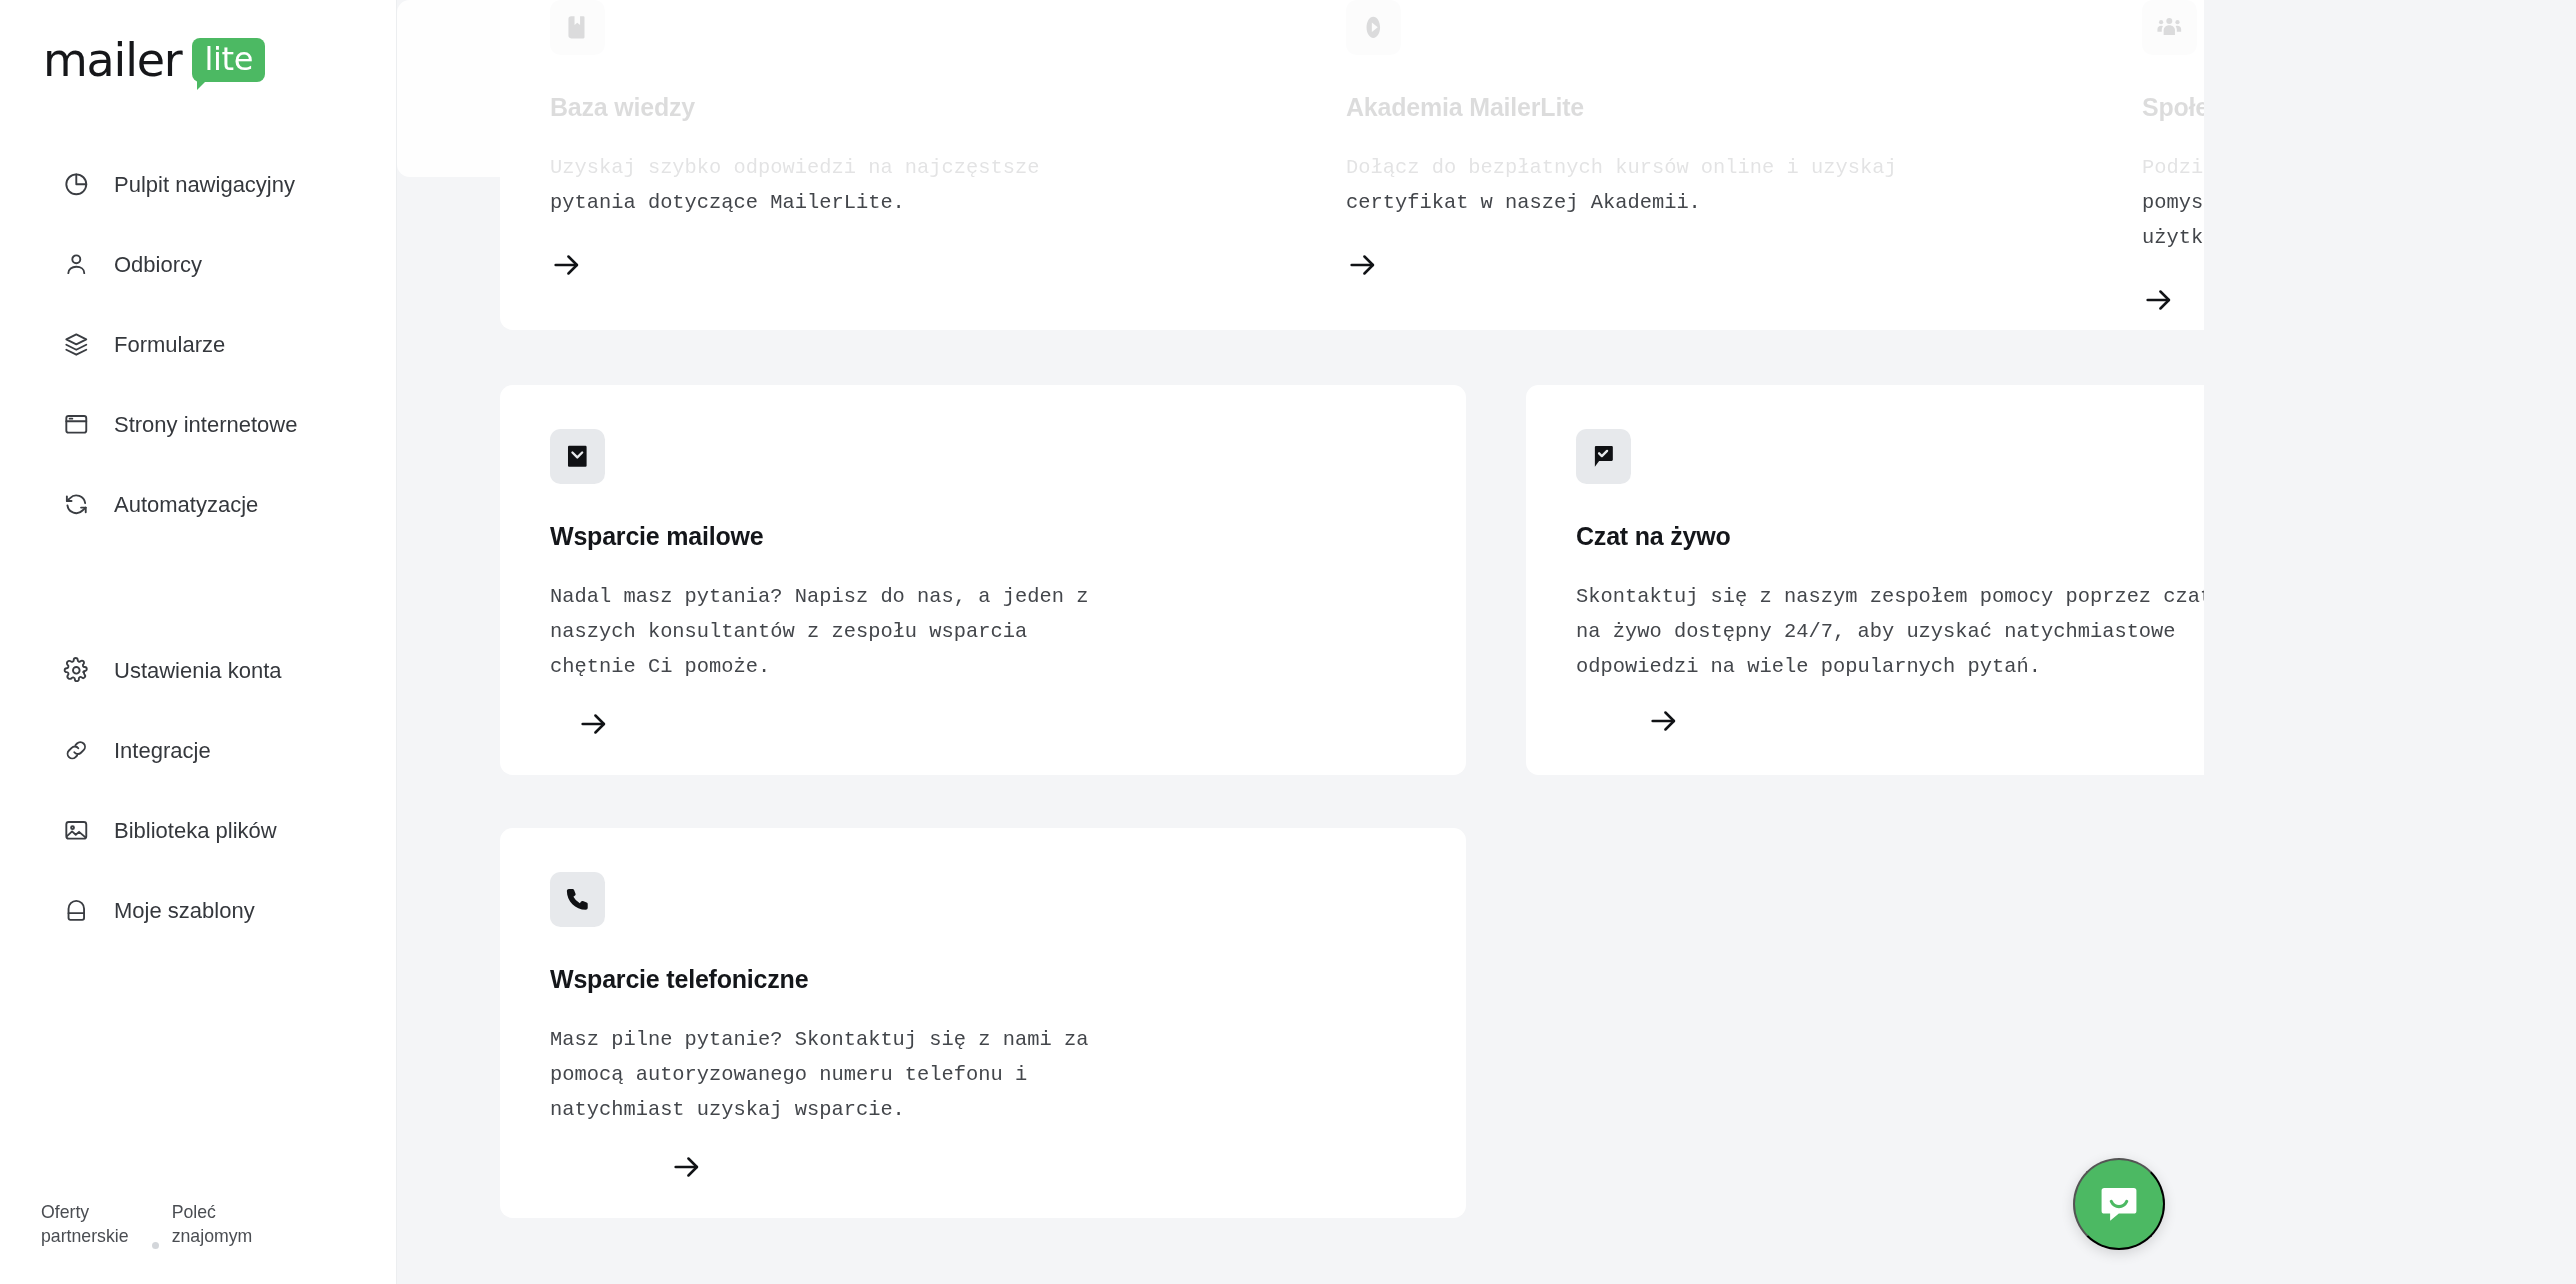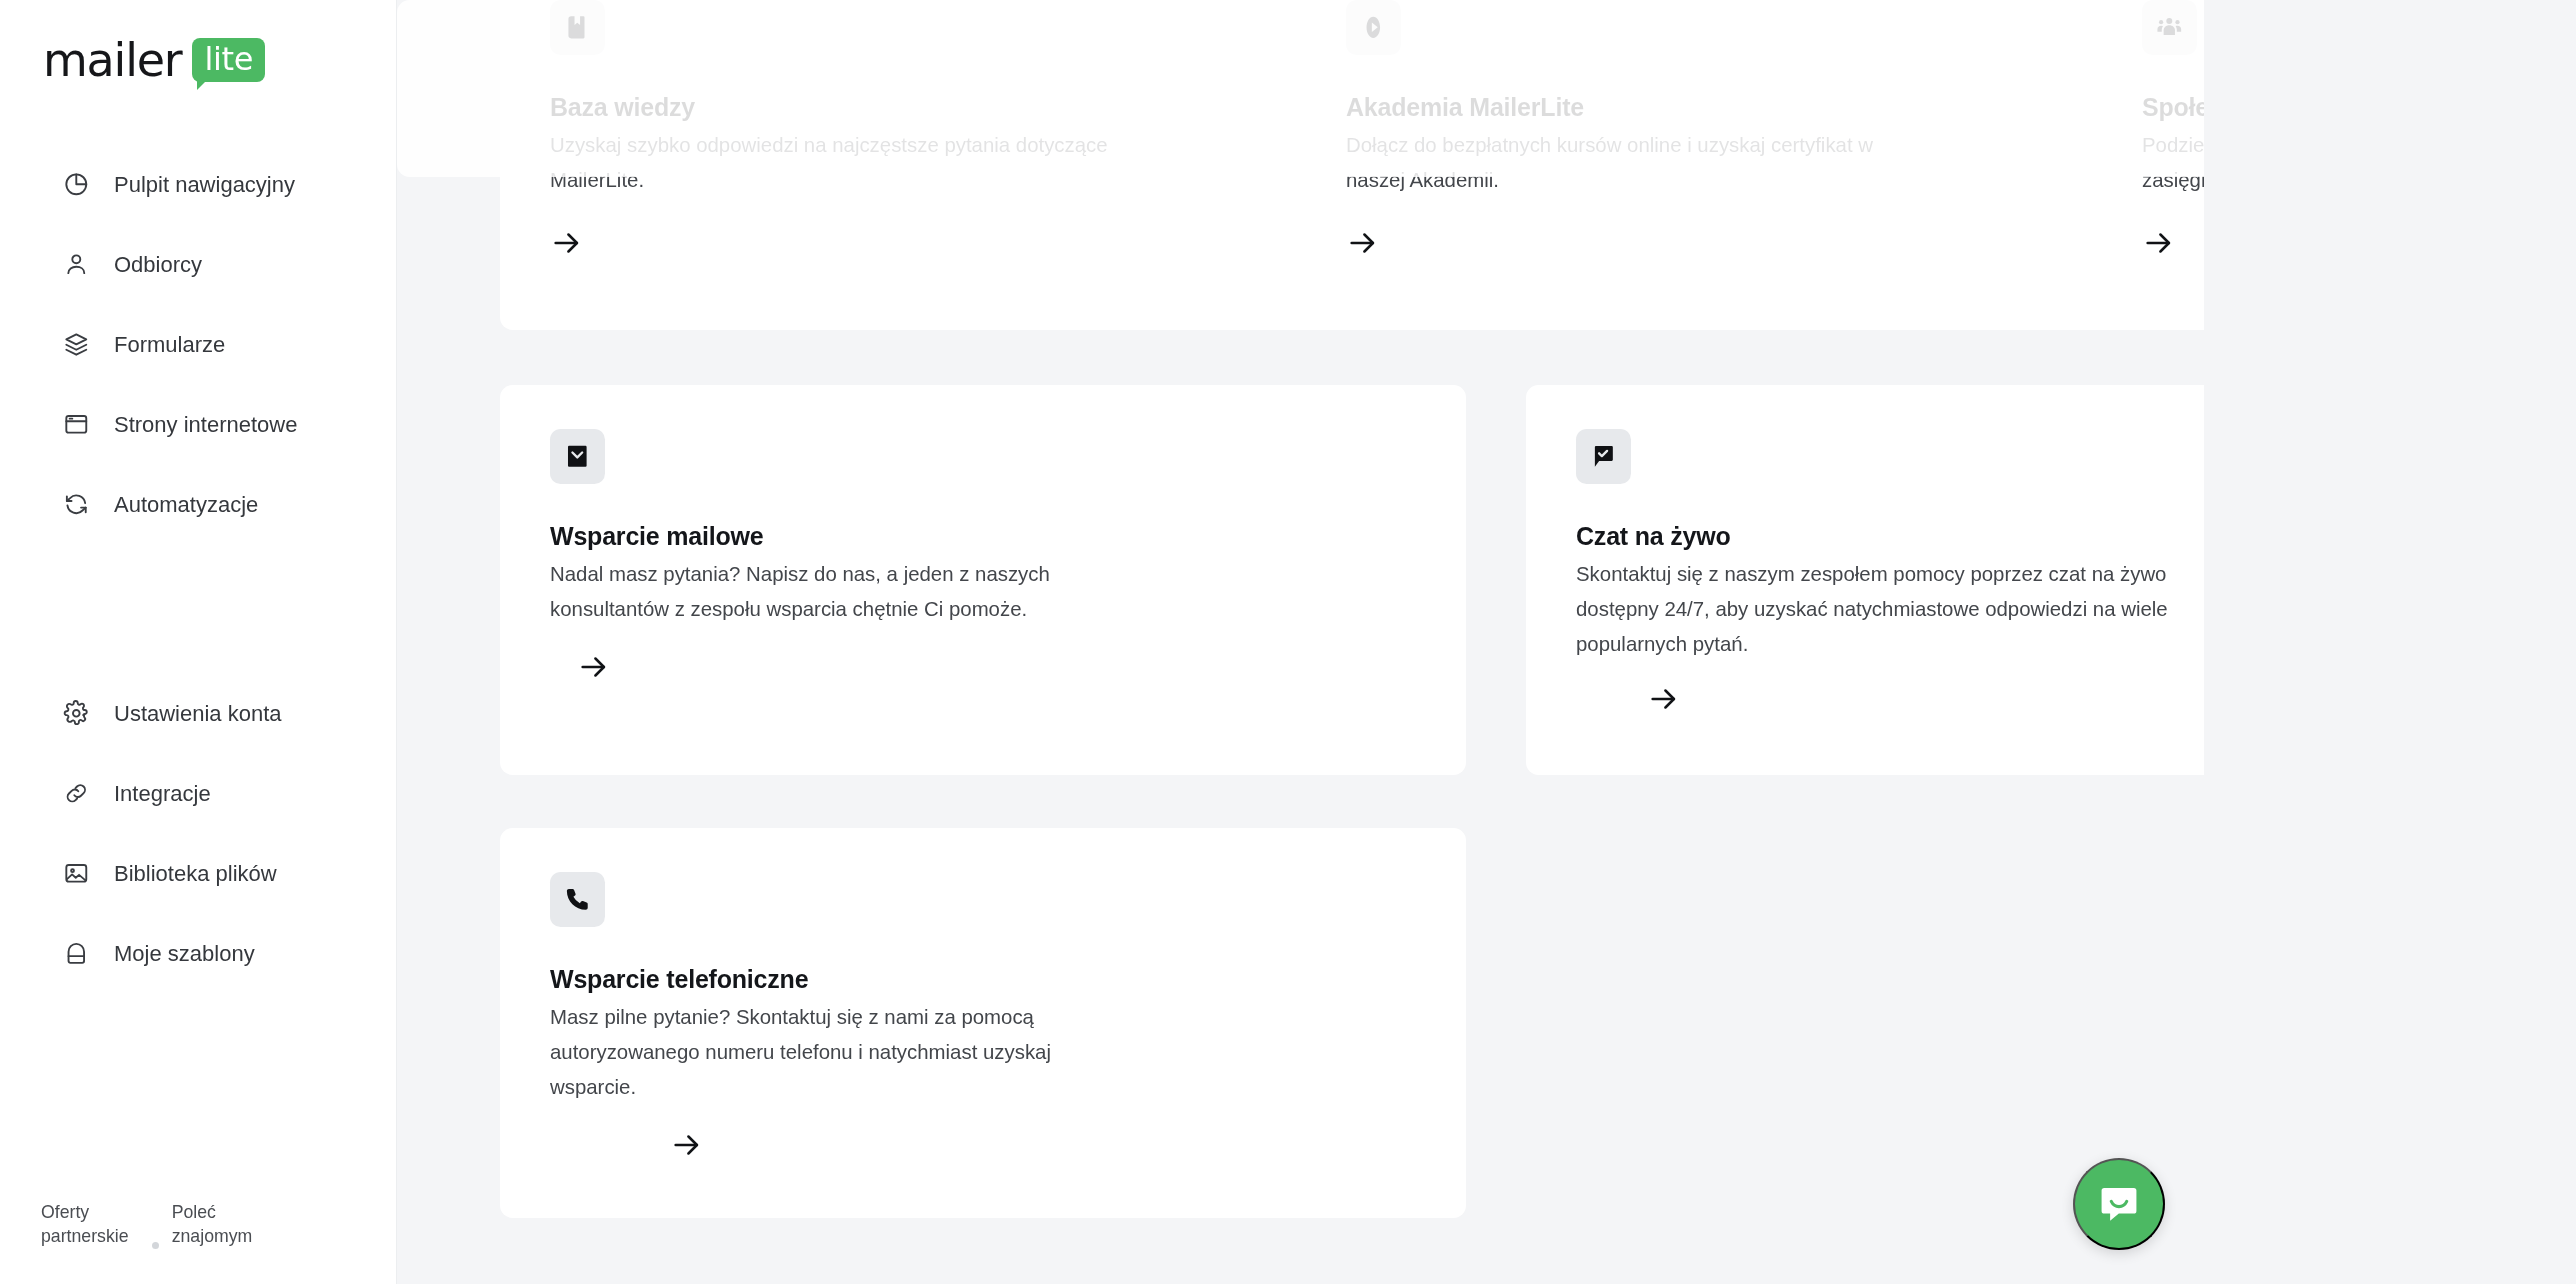--- a/index.html
+++ b/index.html
@@ -64,21 +64,21 @@
     position: absolute;
     left: 5.3px;
     bottom: -8px;
     width: 0; height: 0;
     border-left: 9.7px solid #4CB963;
     border-bottom: 9.7px solid transparent;
   }
 
   .nav-group { position: absolute; left: 0; width: 100%; padding-left: 20px; }
   .nav-group.primary { top: 165px; }
-  .nav-group.secondary { top: 694px; text-align: center; }
+  .nav-group.secondary { top: 651px; text-align: center; }
 
   .nav-item {
     display: flex;
     align-items: center;
     height: 39px;
     padding-left: 41px;
     margin-bottom: 41px;
     cursor: pointer;
     text-decoration: none;
   }
@@ -168,25 +168,26 @@
 
   .card-title {
     margin-top: 37px;
     font-size: 25px;
     font-weight: 700;
     color: #14161a;
     line-height: 1.2;
     letter-spacing: -0.2px;
   }
   .card-desc {
-    margin-top: 6px;
+    margin-top: 28px;
     font-size: 20.4px;
     line-height: 1.72;
     color: #43464b;
     max-width: 567px;
+    font-family: Liberation Mono, monospace;
   }
   .card-arrow {
     margin-top: 28px;
     width: 34px;
     height: 34px;
     color: #111316;
     cursor: pointer;
     display: block;
   }
   .card-arrow svg { display: block; }

